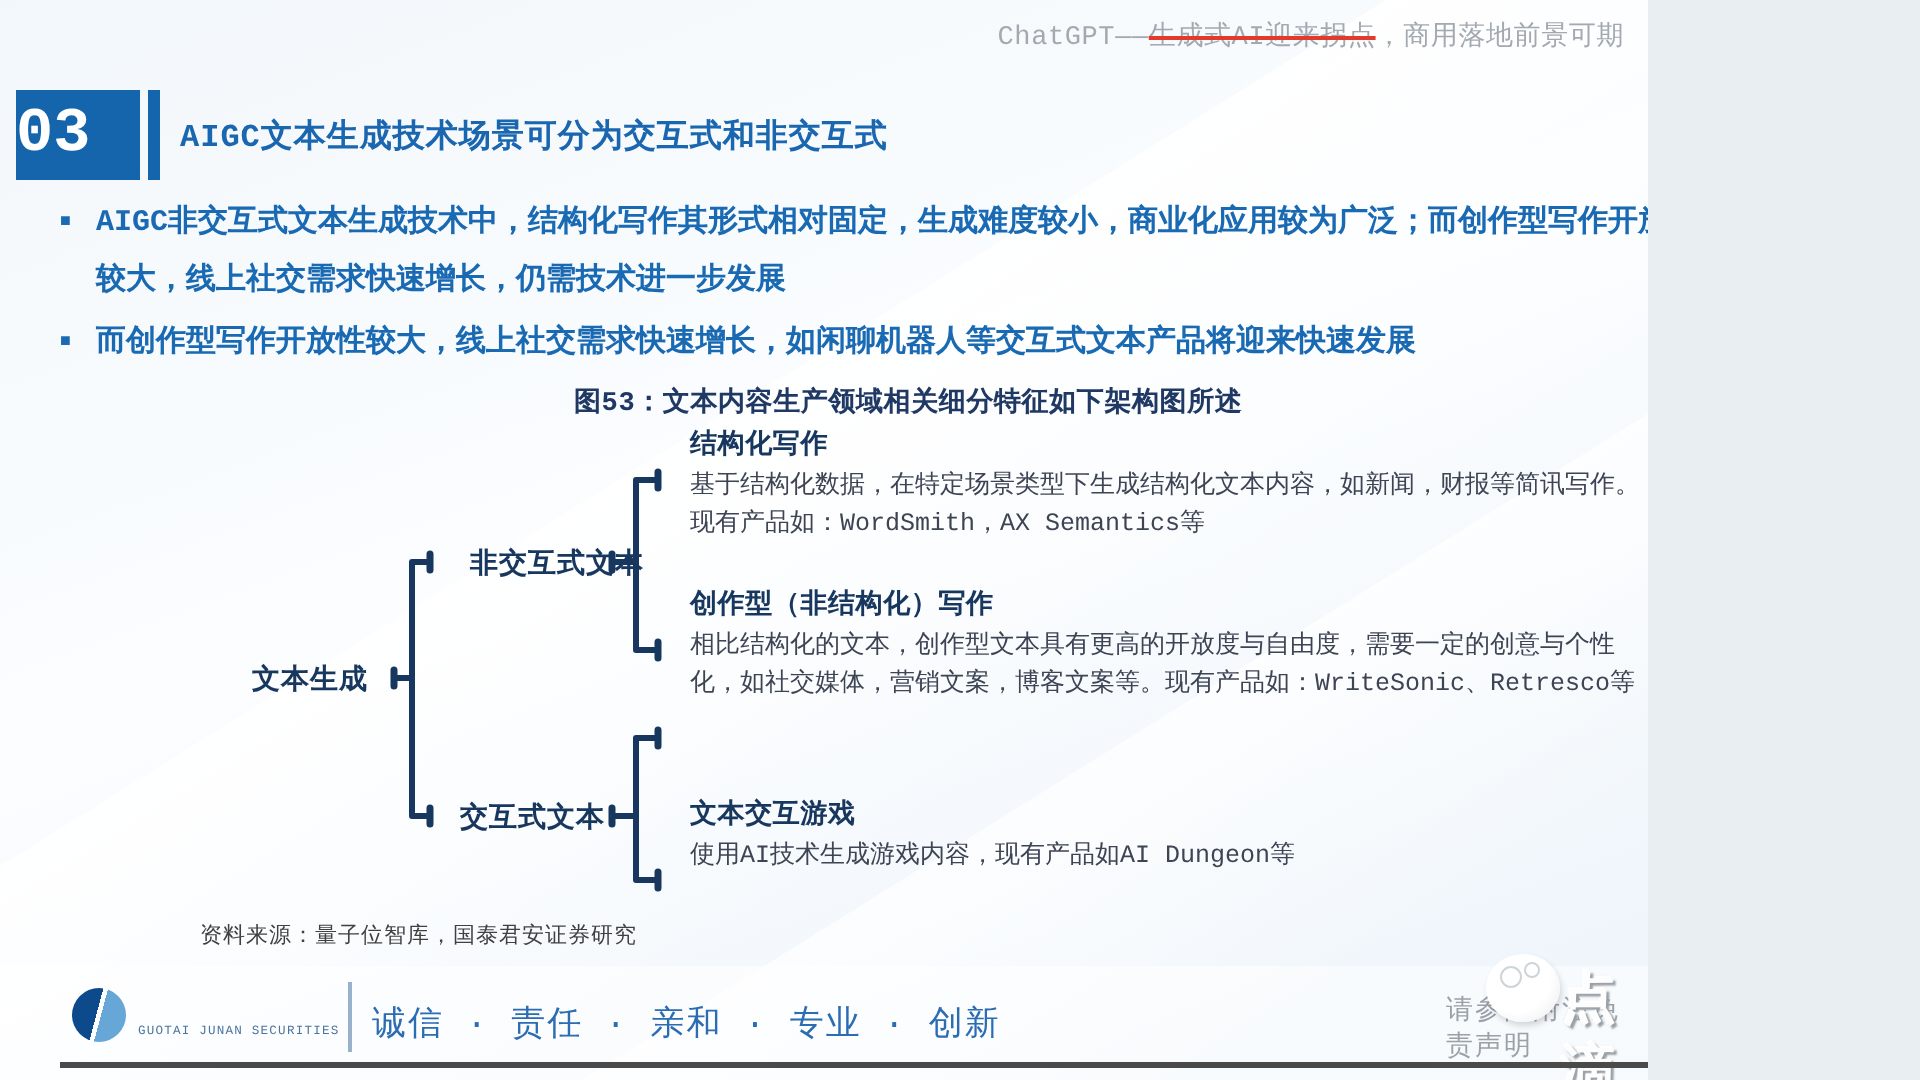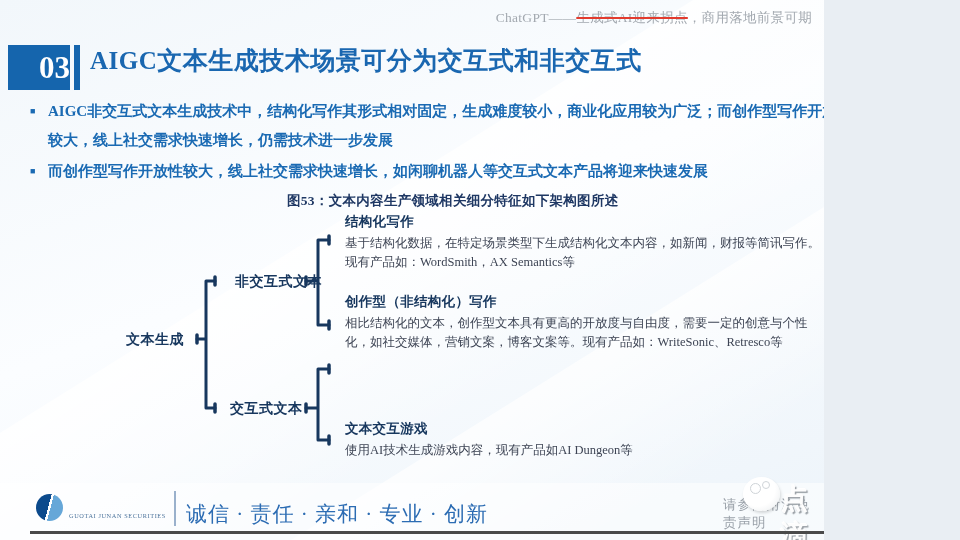--- a/index.html
+++ b/index.html
@@ -1,63 +1,63 @@
 <!DOCTYPE html>
 <html><head>
 <meta charset="utf-8">
 <style>
   html,body{margin:0;padding:0;background:#e9eef3;}
   .slide{
     position:relative;width:824px;height:540px;overflow:hidden;
     background:linear-gradient(160deg,#f2f7fb 0%,#fbfdff 45%,#edf4fa 100%);
-    font-family:Liberation Serif, serif;
+    font-family:Liberation Mono, monospace;
   }
   .streak{position:absolute;pointer-events:none;}
   .streak.s1{width:1500px;height:230px;left:-200px;top:110px;
     background:linear-gradient(to bottom,rgba(255,255,255,0.9),rgba(255,255,255,0));
     transform:rotate(-32deg);}
   .streak.s2{width:1500px;height:160px;left:-100px;top:330px;
     background:linear-gradient(to bottom,rgba(255,255,255,0.75),rgba(255,255,255,0));
     transform:rotate(-32deg);}
 
   .header-note{position:absolute;top:9px;right:12px;font-size:13.5px;color:#a3a9b0;letter-spacing:0.3px;}
   .red-strike{text-decoration:line-through;text-decoration-color:#e23b2e;text-decoration-thickness:1.5px;}
 
   .title-num-box{position:absolute;left:8px;top:45px;width:62px;height:45px;background:#1565ad;
-    color:#ffffff;font-size:31px;font-weight:bold;display:flex;align-items:center;justify-content:flex-end;}
+    color:#ffffff;font-size:31px;font-weight:bold;display:flex;align-items:center;justify-content:flex-start;}
   .title-bar{position:absolute;left:74px;top:45px;width:6px;height:45px;background:#1565ad;}
-  .title-text{position:absolute;left:90px;top:44px;font-size:25px;font-weight:bold;color:#1a67b0;letter-spacing:0.5px;}
+  .title-text{position:absolute;left:90px;top:58px;font-size:16px;font-weight:bold;color:#1a67b0;letter-spacing:0.5px;}
 
   .bullet{position:absolute;left:30px;display:flex;color:#1a6ab3;font-size:15px;font-weight:bold;line-height:29px;}
   .bullet-marker{width:18px;font-size:9px;line-height:29px;flex:0 0 18px;}
   .bullet-text{width:805px;}
 
   .figure-caption{position:absolute;left:287px;top:192px;font-size:13.5px;font-weight:bold;color:#1f3864;letter-spacing:0.3px;}
 
   .tree-node{position:absolute;font-size:14px;font-weight:bold;color:#17375e;letter-spacing:0.5px;}
   .node-root{left:126px;top:331px;}
   .node-branch0{left:235px;top:273px;}
   .node-branch1{left:230px;top:400px;}
 
   .leaf{position:absolute;left:345px;width:510px;}
   .leaf-heading{font-size:13.5px;font-weight:bold;color:#17375e;margin-bottom:3px;letter-spacing:0.3px;}
   .leaf-desc{font-size:12.5px;color:#3d4454;line-height:18.5px;white-space:pre-line;width:478px;}
-  .leaf1{top:213px;} .leaf2{top:293px;} .leaf3{top:359px;} .leaf4{top:420px;}
+  .leaf1{top:213px;} .leaf2{top:293px;} .leaf3{top:359px;} .leaf4{top:398px;}
 
   .tree-svg{position:absolute;left:0;top:0;pointer-events:none;}
 
   .source-note{position:absolute;left:100px;top:460px;font-size:11px;color:#404040;letter-spacing:0.5px;}
 
   .footer-bg{position:absolute;left:0;top:483px;width:960px;height:57px;background:rgba(255,255,255,0.55);}
   .logo-circle{position:absolute;left:36px;top:494px;width:27px;height:27px;border-radius:50%;
     background:linear-gradient(105deg,#0c4a8c 46%,#ffffff 46% 53%,#66a7d8 53%);}
   .company-name{position:absolute;left:68px;top:493px;font-size:17px;font-weight:bold;color:#15539e;letter-spacing:1.5px;}
   .company-en{position:absolute;left:69px;top:512px;font-size:6.3px;color:#4d749c;letter-spacing:0.6px;}
   .footer-divider{position:absolute;left:174px;top:491px;width:1.5px;height:35px;background:#9ab1cc;}
-  .footer-slogan{position:absolute;left:186px;top:500px;font-size:21px;color:#2c6cb3;letter-spacing:1px;}
+  .footer-slogan{position:absolute;left:186px;top:500px;font-size:17px;color:#2c6cb3;letter-spacing:1px;}
 
   .footer-disclaimer{position:absolute;left:723px;top:496px;font-size:13.5px;color:#9aa1a9;letter-spacing:1px;}
   .wm-icon{position:absolute;left:743px;top:477px;width:37px;height:34px;border-radius:50%;
     background:radial-gradient(circle at 40% 35%,#ffffff 55%,#e7eaec);box-shadow:1px 2px 3px rgba(0,0,0,0.15);}
   .wm-icon .dot1{position:absolute;left:7px;top:6px;width:9px;height:9px;border-radius:50%;border:1.5px solid #cfd4d8;}
   .wm-icon .dot2{position:absolute;left:19px;top:4px;width:6px;height:6px;border-radius:50%;border:1.5px solid #cfd4d8;}
   .wm-text{position:absolute;left:779px;top:481px;font-size:27px;font-weight:bold;color:#fdfdfd;letter-spacing:1px;
     text-shadow:1.5px 1.5px 1px #9aa0a6,-1px -1px 0 #ffffff,0 0 2px rgba(0,0,0,0.08);
     transform:skewX(-2deg) rotate(-0.5deg);}
   .bottom-line{position:absolute;left:30px;top:531px;width:905px;height:2.5px;background:#4a4a4a;}
@@ -113,20 +113,21 @@
   <div class="leaf leaf1">
     <div class="leaf-heading">结构化写作</div>
     <div class="leaf-desc">基于结构化数据，在特定场景类型下生成结构化文本内容，如新闻，财报等简讯写作。
 现有产品如：WordSmith，AX Semantics等</div>
   </div>
   <div class="leaf leaf4">
     <div class="leaf-heading">文本交互游戏</div>
     <div class="leaf-desc">使用AI技术生成游戏内容，现有产品如AI Dungeon等</div>
   </div>
 
+  <div class="source-note">资料来源：量子位智库，国泰君安证券研究</div>
 
   <div class="footer-bg"></div>
   <div class="logo-circle"></div>
   <div class="company-en">GUOTAI JUNAN SECURITIES</div>
   <div class="footer-divider"></div>
   <div class="footer-slogan">诚信 · 责任 · 亲和 · 专业 · 创新</div>
 
   <div class="footer-disclaimer">请参阅附注免责声明</div>
   <div class="wm-icon">
     <div class="dot1"></div>

